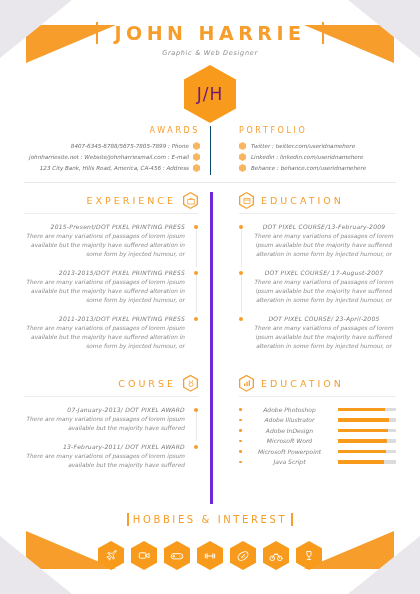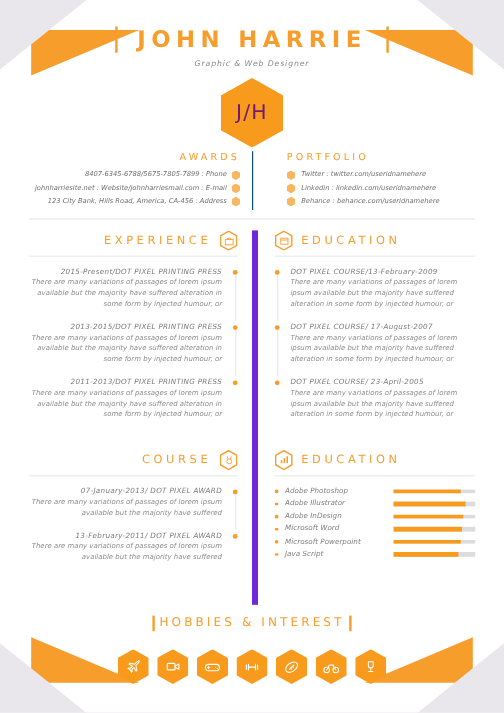--- a/index.html
+++ b/index.html
@@ -81,21 +81,21 @@
 
   #strip-rule { position: absolute; top: 182px; left: 24px; right: 24px; height: 1px; background: #e8e8e8; }
 
   
   #body-cols {
     position: absolute; top: 192px; left: 24px; right: 24px; bottom: 90px;
     display: flex;
   }
   .col { width: 50%; }
   .col.left  { padding-right: 12px; text-align: right; }
-  .col.right { padding-left: 14px; border-left: 5px solid #6d28d9; }
+  .col.right { padding-left: 26px; border-left: 3px solid #6d28d9; text-align: center; }
 
   .sec-head { display: flex; align-items: center; gap: 7px; margin-bottom: 4px; }
   .col.left .sec-head { justify-content: flex-end; }
   .sec-head .title { color: var(--o); font-size: 9.5px; letter-spacing: 3px; }
   .sec-rule { height: 1px; background: #ececec; margin-bottom: 9px; }
 
   .hex-icon {
     width: 15px; height: 17px; flex: 0 0 auto; position: relative;
     display: flex; align-items: center; justify-content: center;
   }

